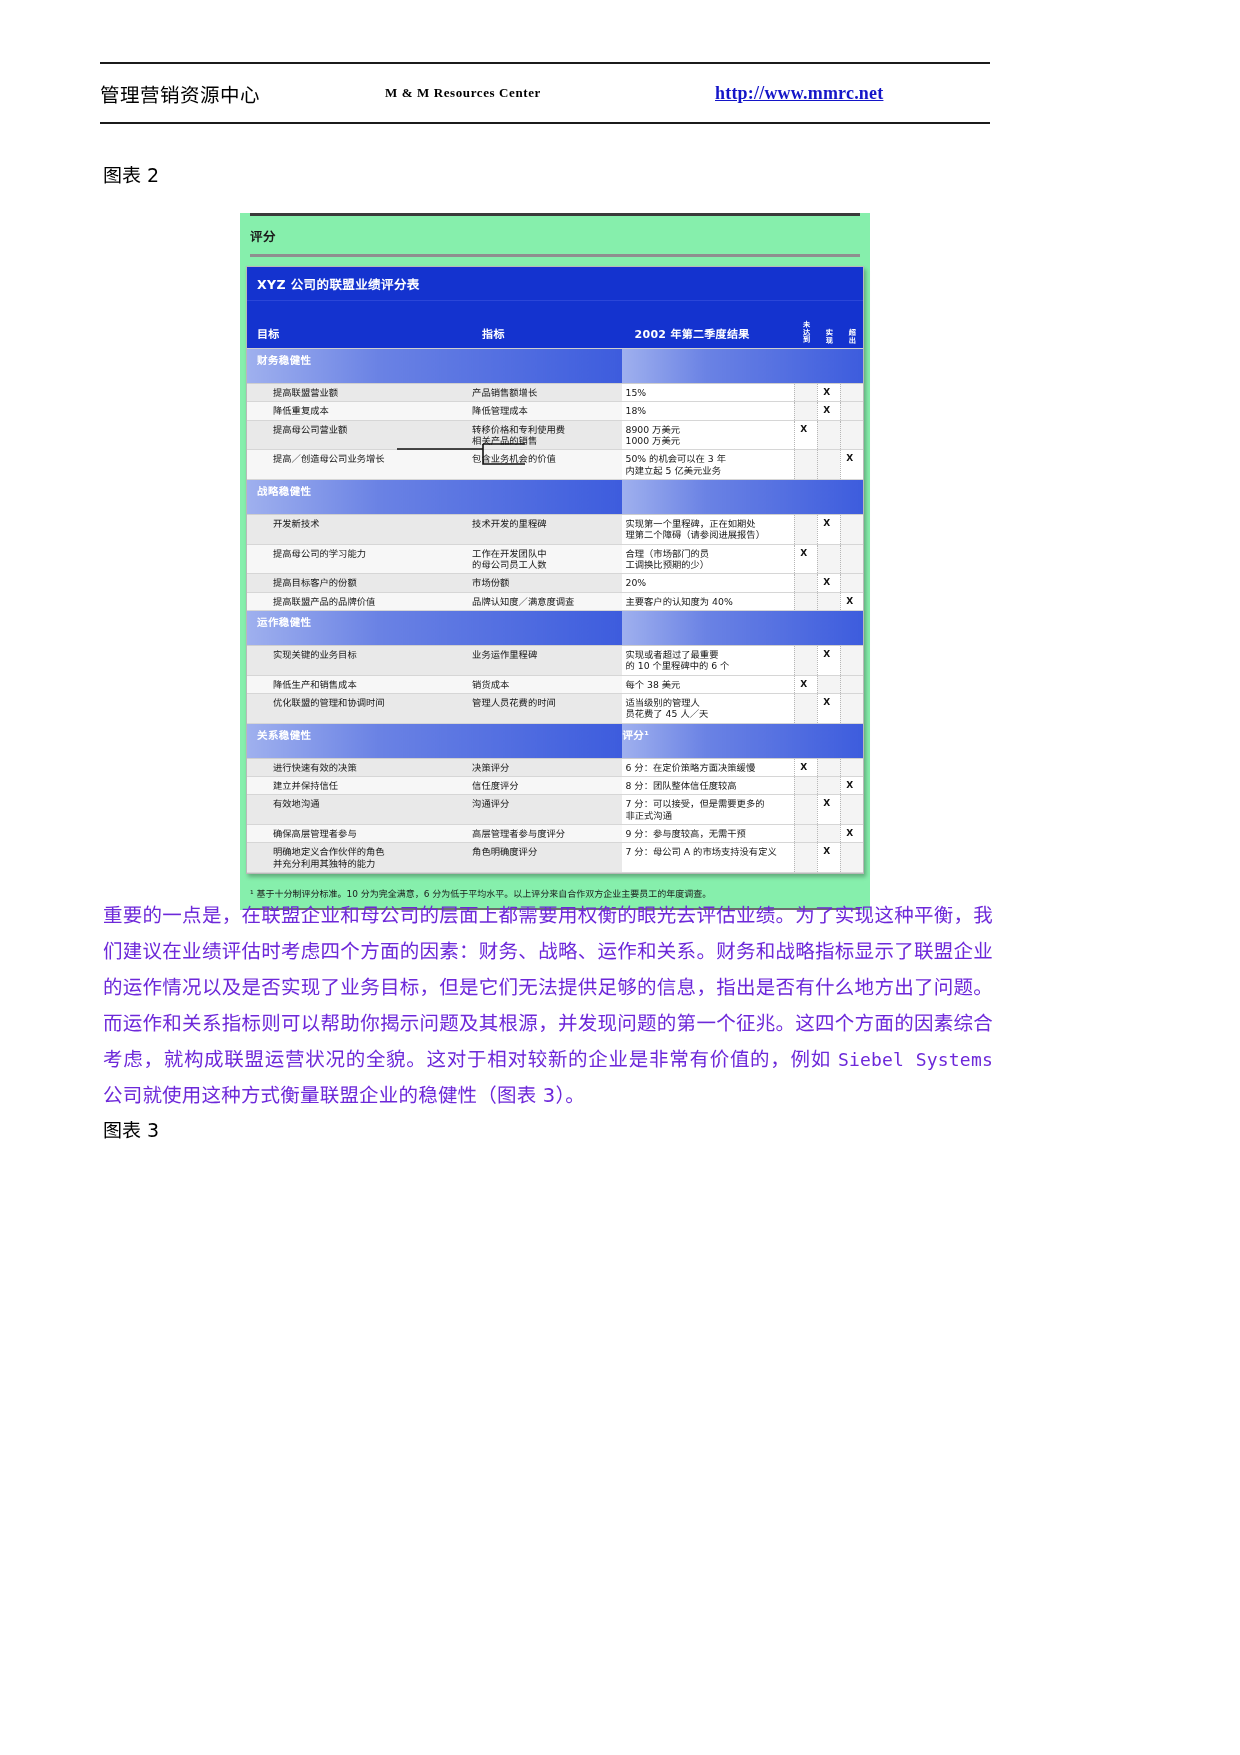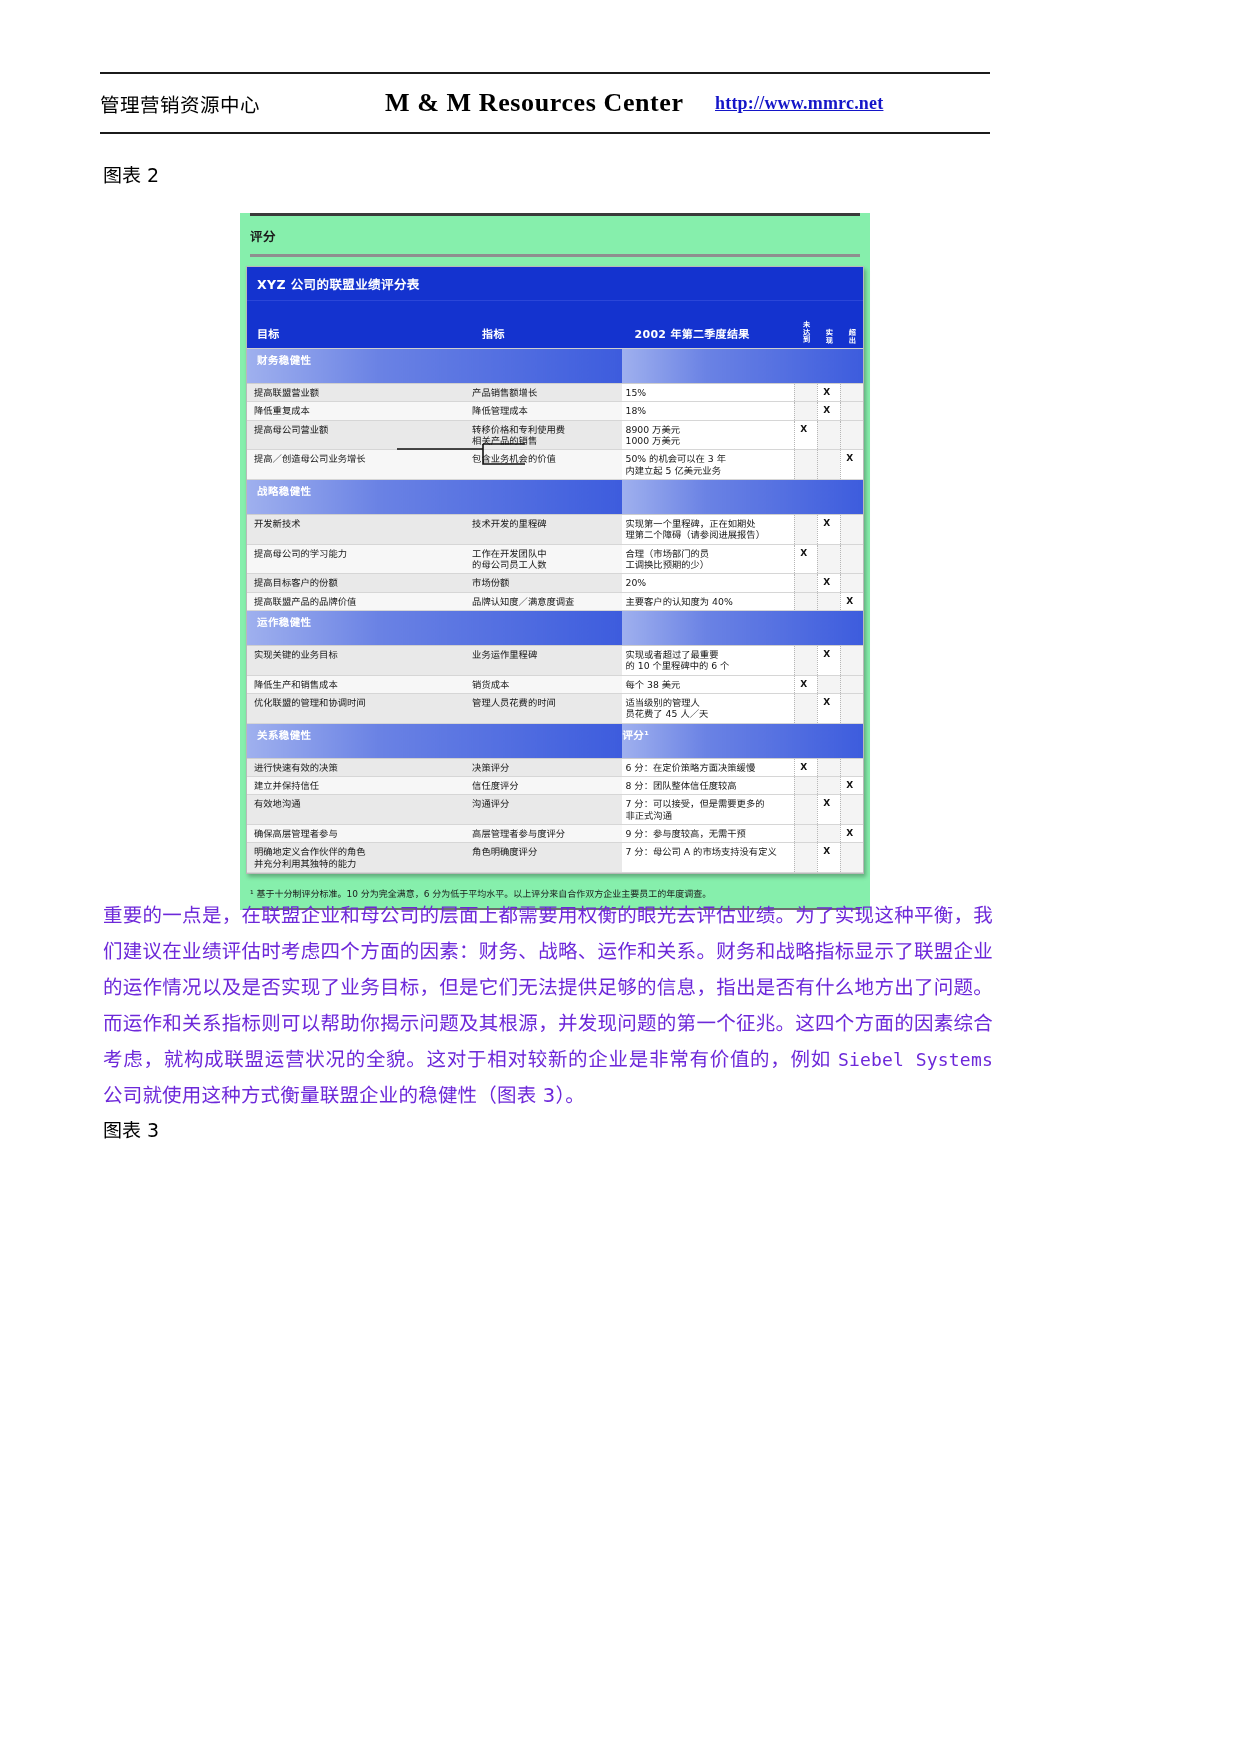--- a/index.html
+++ b/index.html
@@ -18,40 +18,40 @@
     height: 1755px;
     margin: 0 auto;
     background: #fff;
     overflow: hidden;
   }
 
   
   .page-header {
     position: absolute;
     left: 100px;
-    top: 72px;
+    top: 62px;
     width: 890px;
     height: 58px;
     border-top: 2px solid #1b1b1b;
     border-bottom: 2px solid #1b1b1b;
     display: flex;
     align-items: center;
   }
   .hdr-left {
     font-family: "DejaVu Sans", "Liberation Sans", sans-serif;
     font-size: 19.5px;
     letter-spacing: 0.5px;
     color: #000;
     white-space: nowrap;
     width: 285px;
   }
   .hdr-mid {
     font-family: "Liberation Serif", "DejaVu Serif", serif;
     font-weight: bold;
-    font-size: 26px;
+    font-size: 13px;
     color: #000;
     white-space: nowrap;
     width: 330px;
     letter-spacing: 0.6px;
   }
   .hdr-right {
     font-family: "Liberation Serif", "DejaVu Serif", serif;
     font-weight: bold;
     font-size: 18px;
     color: #1415c8;
@@ -176,21 +176,21 @@
   }
 
   
   tr.sc-row td {
     border-bottom: 1px solid #d6d6d6;
     vertical-align: top;
     padding: 3px 4px 3px 0;
     line-height: 1.22;
     color: #151515;
   }
-  tr.sc-row td.obj { padding-left: 7px; background: #e9e9e9; margin-left: 16px; }
+  tr.sc-row td.obj { padding-left: 26px; background: #e9e9e9; margin-left: 16px; }
   tr.sc-row td.met { background: #e9e9e9; padding-left: 2px; }
   tr.sc-row td.res { background: #ffffff; padding-left: 3px; margin-top: 30px; }
   tr.sc-row td.mk  { background: #f4f4f4; text-align: center;
                      font-size: 9px; font-weight: bold; color: #111;
                      border-left: 1px dotted #b6b6b6; }
   tr.sc-row.alt td.obj, tr.sc-row.alt td.met { background: #f7f7f7; }
   tr.sc-row td.mk.filled { background: #ffffff; }
 
   
   .bracket {

